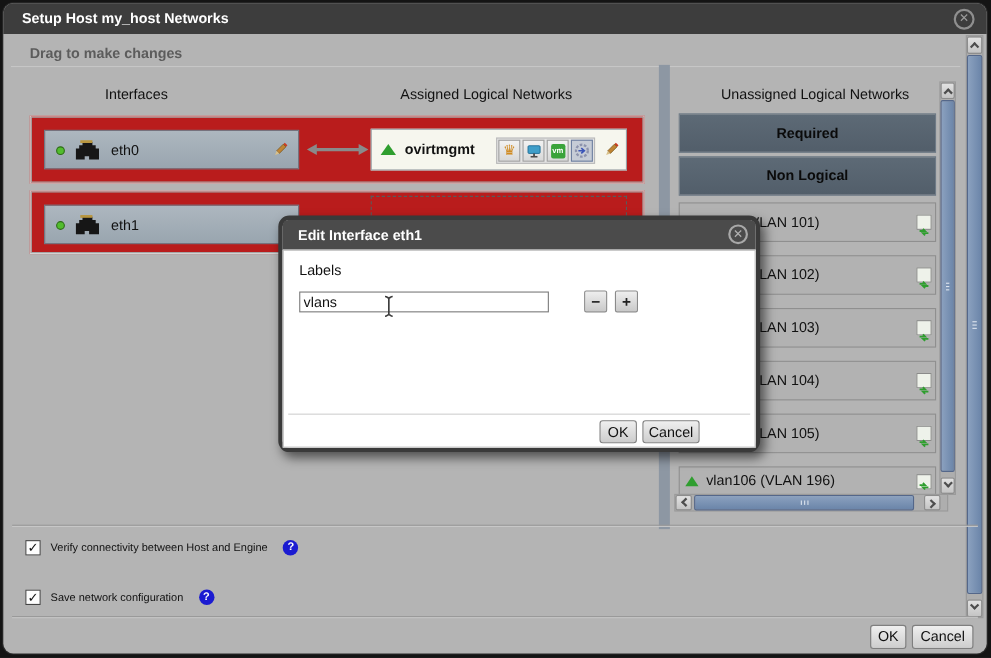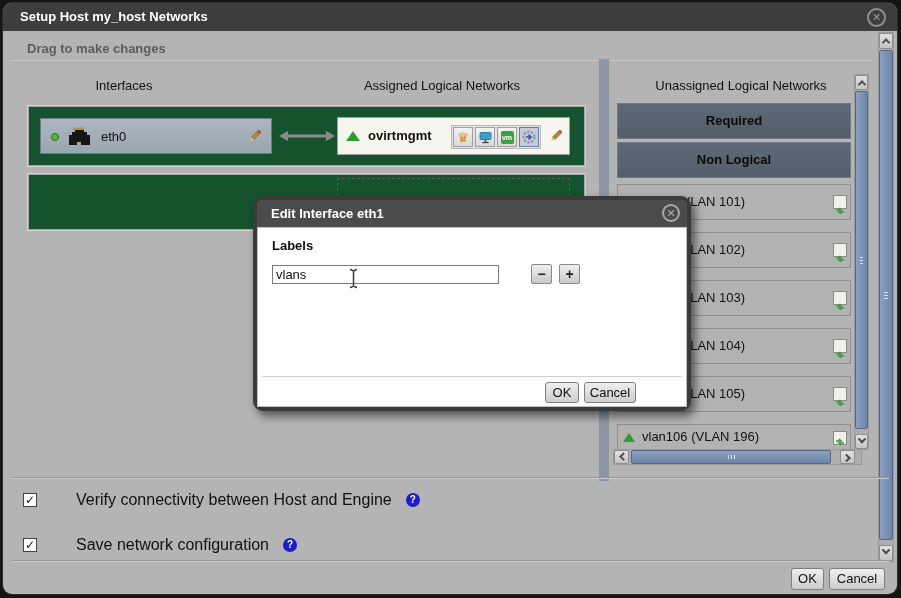--- a/index.html
+++ b/index.html
@@ -16,21 +16,21 @@
   .circle-x { position:absolute; width:19px; height:19px; border:2px solid #8f8f8f;
               border-radius:50%; color:#9a9a9a; font-size:11px; font-weight:bold;
               text-align:center; line-height:15px; }
   .drag-hint { position:absolute; left:24px; top:38px; font-size:13px; font-weight:bold; color:#5c5c5c; }
   .drag-strip { position:absolute; left:7px; top:57px; right:24px; height:1px; background:#c6c6c6; }
 
   .col-header { position:absolute; font-size:13px; color:#111; text-align:center; }
 
   
   .if-group { position:absolute; left:24px; width:559px; border:1px solid #d2d2d2;
-              background:#14532d; box-shadow:inset 0 0 0 1px #a6a6a6; }
+              background:#b91c1c; box-shadow:inset 0 0 0 1px #a6a6a6; }
   .if-item { position:absolute; left:12px; top:12px; width:232px; height:36px;
              background:linear-gradient(#adb7bf,#99a5af); border:1px solid #6f7b87; }
   .status-dot { position:absolute; left:10px; top:14px; width:8px; height:8px; border-radius:50%;
                 background:#52bd2e; border:1px solid #2e6b18; }
   .nic-icon { position:absolute; left:25px; top:7px; }
   .if-name { position:absolute; left:60px; top:10px; font-size:13px; color:#111; }
   .pencil { position:absolute; width:16px; height:16px; }
   .net-box { position:absolute; left:309px; top:11px; width:233px; height:38px;
              background:#f6f6ee; border:1px solid #9aa0a6;padding-left:12px; }
   .tri-up { width:0; height:0; border-left:7px solid transparent; border-right:7px solid transparent;
@@ -76,37 +76,37 @@
   .chev.up { transform:rotate(45deg) translate(1px,1px); }
   .chev.down { transform:rotate(225deg) translate(2px,2px); }
   .chev.left { transform:rotate(-45deg) translate(2px,0px); margin-top:4px; }
   .chev.right { transform:rotate(135deg) translate(1px,1px); margin-top:4px; }
 
   
   .sep { position:absolute; left:8px; right:8px; height:1px; background:#9a9a9a; box-shadow:0 1px 0 #c9c9c9; }
   .opt-row { position:absolute; left:20px; display:flex; align-items:center; gap:9px; }
   .checkbox { width:14px; height:14px; background:#fdfdfd; border:1px solid #444;
               font-size:12px; line-height:13px; text-align:center; color:#111; }
-  .opt-label { font-size:16px; color:#111;margin-left:30px; }
+  .opt-label { font-size:10px; color:#111; }
   .help { width:14px; height:14px; border-radius:50%; background:#1b1bd1; color:#fff;
           font-size:10px; font-weight:bold; text-align:center; line-height:14px; margin-left:5px; }
   .btn { position:absolute; height:22px; background:linear-gradient(#efefef,#cdcdcd);
          border:1px solid #7f7f7f; border-radius:3px; font-size:13px; color:#111;
          text-align:center; line-height:20px; font-family:inherit; }
 
   
   .modal { position:absolute; left:253px; top:196px; width:438px; height:215px; z-index:50;
            background:#fff; border:4px solid #3a3a3a; border-radius:10px;
            box-shadow:4px 5px 10px rgba(0,0,0,.55); }
   .modal-title { position:absolute; left:0; top:0; right:0; height:27px; background:#4b4b4b;
                  border-radius:5px 5px 0 0; color:#fff; font-weight:bold; font-size:13px;
                  line-height:27px; padding-left:14px; }
   .modal-body { position:absolute; left:0; top:27px; right:0; bottom:0; background:#fff;
                 border:1px solid #bdbdbd; }
-  .section-h { position:absolute; left:14px; top:10px; font-size:13px; font-weight:bold; color:#111; }
+  .section-h { position:absolute; left:14px; top:10px; font-size:13px; font-weight:normal; color:#111; }
   .text-input { position:absolute; left:14px; top:37px; width:227px; height:19px; border:1px solid #7a7a7a;
                 font-size:13px; font-family:inherit; padding:0 3px; color:#111; background:#fff; }
   .sq-btn { position:absolute; top:36px; width:21px; height:20px; background:linear-gradient(#efefef,#c9c9c9);
             border:1px solid #8a8a8a; border-radius:2px; font-size:14px; font-weight:bold;
             text-align:center; line-height:18px; color:#222; }
 </style>
 </head>
 <body>
 
 <div class="dialog">
@@ -174,20 +174,28 @@
         <g transform="rotate(45 8 8)">
           <rect x="6.3" y="0.8" width="3.4" height="2" fill="#cc3b22"></rect>
           <rect x="6.3" y="2.8" width="3.4" height="8.4" fill="#c08433" stroke="#70511d" stroke-width="0.6"></rect>
           <polygon points="6.3,11.2 9.7,11.2 8,15" fill="#d9c08a"></polygon>
         </g>
       </svg>
     </div>
   </div>
 
   <div class="if-group" style="top:170px; height:58px;">
+    <div class="if-item">
+      <div class="status-dot"></div>
+      <svg class="nic-icon" width="27" height="21" viewBox="0 0 27 21">
+        <path d="M3 9 h3 V6 h3 V3 h9 v3 h3 v3 h3 v10 H15 v-3 h-4 v3 H3 z" fill="#161616"></path>
+        <rect x="7" y="1.5" width="11" height="2.5" fill="#b8963f"></rect>
+      </svg>
+      <span class="if-name">eth1</span>
+    </div>
     <div class="dashed-box"></div>
   </div>
 
   <div class="divider"></div>
 
   <div class="slate" style="top:100px;">Required</div>
   <div class="slate" style="top:139px;">Non Logical</div>
 
   <div class="vlan-item" style="top:181px;">
     <span>vlan101 (VLAN 101)</span>

